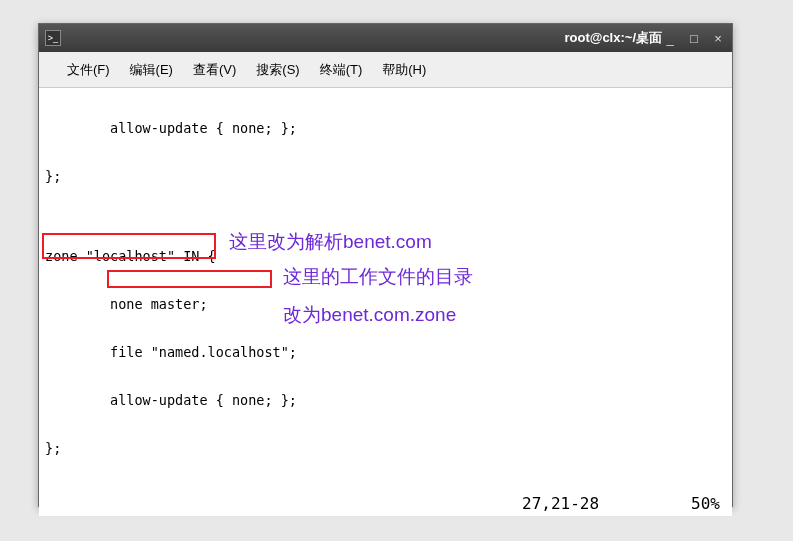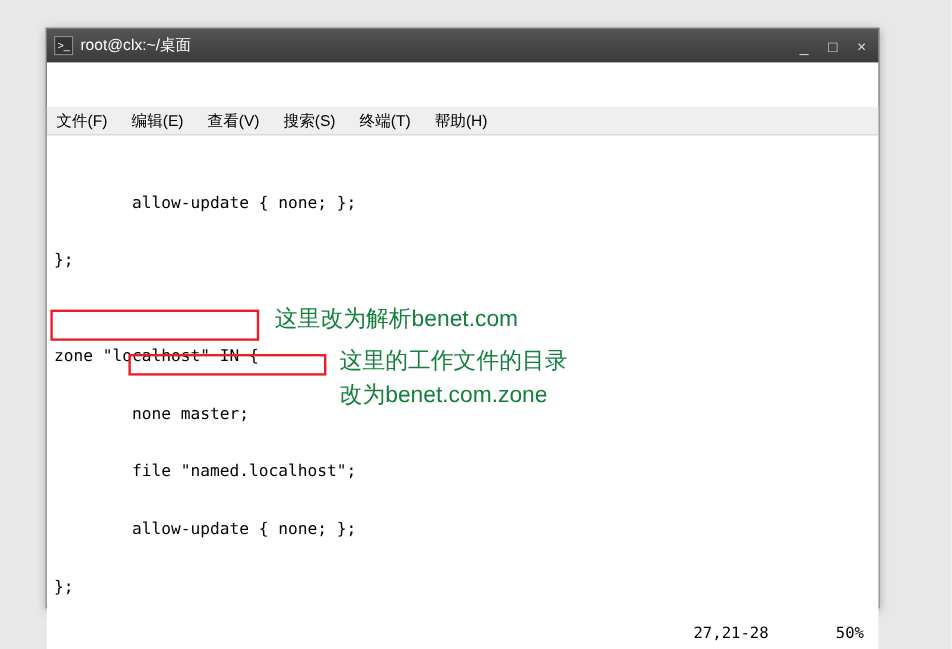--- a/index.html
+++ b/index.html
@@ -35,83 +35,82 @@
       background: #333;
       border: 1px solid #888;
       margin-right: 6px;
       display: flex;
       align-items: center;
       justify-content: center;
       font-size: 9px;
     }
     .titlebar-title {
       flex: 1;
-      text-align: left;
-      font-weight: normal;
+      text-align: right;
+      font-weight: bold;
     }
     .titlebar-controls {
       display: flex;
       gap: 8px;
       font-size: 13px;
     }
     .titlebar-btn {
       width: 16px;
       text-align: center;
       cursor: pointer;
       color: #ddd;
     }
     .menubar {
-      height: 24px;
+      height: 36px;
       background: #efefef;
       border-bottom: 1px solid #ccc;
       display: flex;
       align-items: center;
-      padding: 0 0;
+      padding: 0 20px;
       font-size: 13px;
       gap: 4px;
-      margin-top: 37px;
     }
     .menu-item {
       padding: 3px 8px;
       cursor: pointer;
     }
     .terminal {
       background: #fff;
       font-family: "DejaVu Sans Mono", "Courier New", monospace;
       font-size: 13.5px;
       line-height: 16px;
-      padding: 16px 6px;
+      padding: 0 6px;
       color: #000;
       white-space: pre;
       height: calc(100% - 54px);
       position: relative;
       overflow: hidden;
     }
     .term-line { white-space: pre; }
     .hl-box {
       position: absolute;
       border: 2.5px solid #ee1c25;
       pointer-events: none;
     }
     .annotation {
       position: absolute;
-      color: #15803d;
+      color: #6d28d9;
       font-family: "Microsoft YaHei", "SimSun", sans-serif;
       font-size: 19px;
       font-weight: normal;
       pointer-events: none;
     }
     .status-line {
       position: absolute;
       bottom: 4px;
       right: 12px;
       font-family: "DejaVu Sans Mono", monospace;
-      font-size: 13px;
+      font-size: 16px;
       display: flex;
-      gap: 56px;
+      gap: 92px;
     }
   </style>
 </head>
 <body>
 
 <div class="window">
   <div class="titlebar">
     <div class="titlebar-icon">&gt;_</div>
     <div class="titlebar-title">root@clx:~/桌面</div>
     <div class="titlebar-controls">
@@ -151,20 +150,20 @@
     
     
     <div class="term-line"></div>
     
 
     <div class="hl-box" style="top:145px; left:3px; width:174px; height:26px;"></div>
     <div class="hl-box" style="top:182px; left:68px; width:165px; height:18px;"></div>
 
     <div class="annotation" style="top:146px; left:190px;">这里改为解析benet.com</div>
     <div class="annotation" style="top:181px; left:244px;font-family:Liberation Serif, serif;">这里的工作文件的目录</div>
-    <div class="annotation" style="top:209px; left:244px;">改为benet.com.zone</div>
+    <div class="annotation" style="top:219px; left:244px;">改为benet.com.zone</div>
 
     <div class="status-line">
       <span>27,21-28</span>
       <span>50%</span>
     </div>
   </div>
 </div>
 
 </body></html>

